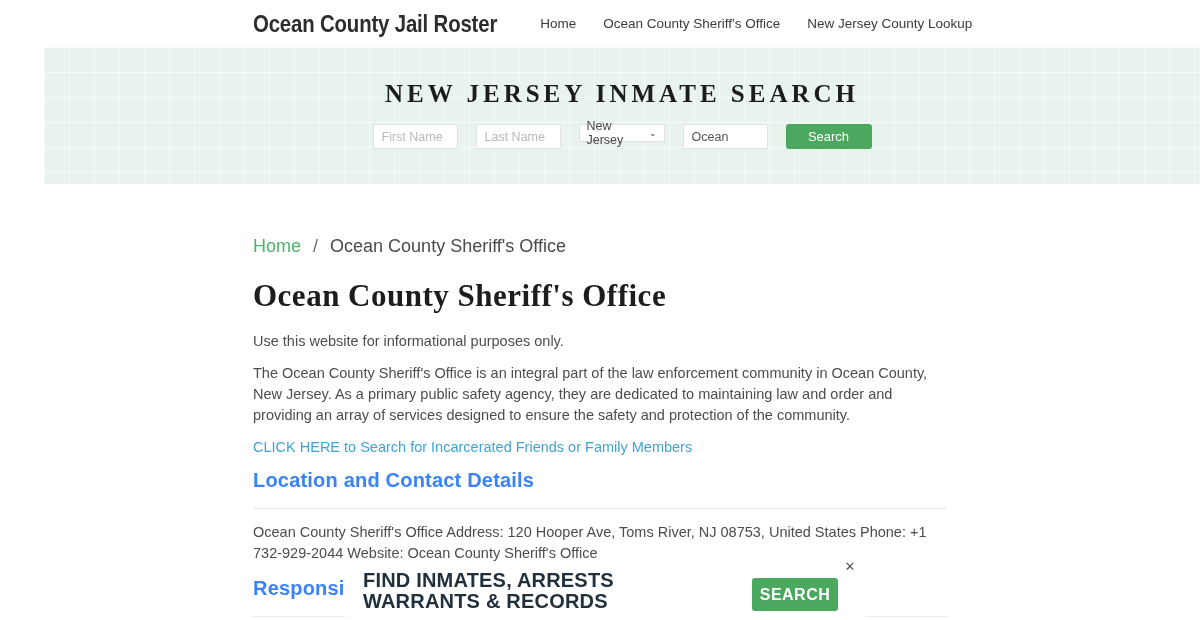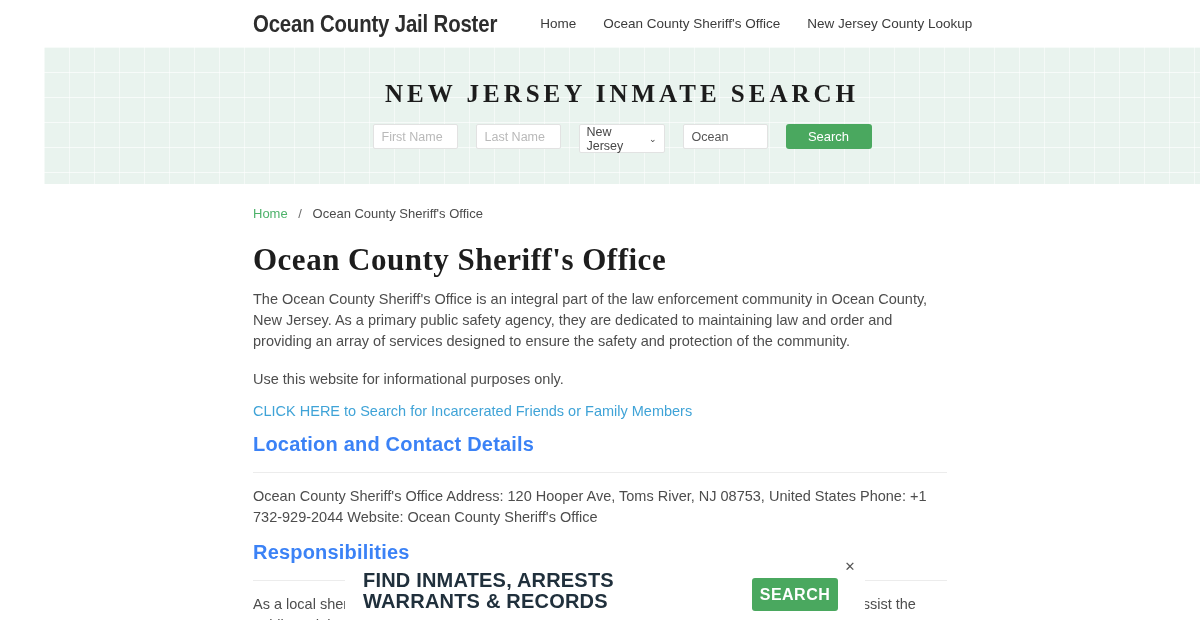--- a/index.html
+++ b/index.html
@@ -36,33 +36,33 @@
     font-size:25px; letter-spacing:4px; color:#1c1c1c;
   }
   .hero-form { margin-top:16px; display:flex; justify-content:center; gap:18px; }
   .hero-form input {
     width:85px; height:25px; border:1px solid #e2e2e2; border-radius:2px;
     font-size:12.5px; padding:0 8px; color:#555; outline:none; background:#fff;
     font-family:"Liberation Sans", sans-serif;
   }
   .hero-form input::placeholder { color:#b9b9b9; }
   .select-box {
-    width:86px; height:29px; border:1px solid #e2e2e2; border-radius:2px; background:#fff;
+    width:86px; height:18px; border:1px solid #e2e2e2; border-radius:2px; background:#fff;
     display:flex; align-items:center; justify-content:space-between; padding:0 7px;
     font-size:12.5px; color:#474747; cursor:pointer;
   }
   .select-box .chev { font-size:9px; color:#444; }
   .btn-green {
     background:#4aa85f; color:#fff; border:none; border-radius:3px; cursor:pointer;
     font-family:"Liberation Sans", sans-serif;
   }
   .hero-search { width:86px; height:25px; font-size:13px; }
 
   
-  .breadcrumb { margin-top:22px; font-size:13px; color:#4b4b4b; }
+  .breadcrumb { margin-top:52px; font-size:18px; color:#4b4b4b; }
   .breadcrumb .bc-home { color:#4db26a; text-decoration:none; cursor:pointer; }
   .breadcrumb .bc-sep { margin:0 7px; color:#6d6d6d; }
   h1.page-title {
     margin-top:21px; font-family:"Liberation Serif", serif; font-weight:700;
     font-size:31px; letter-spacing:.5px; color:#1d1d1d;
   }
   p.body-text { font-size:14.5px; line-height:21px; color:#4d4d4d; }
   .disclaimer { margin-top:17px; }
   .intro { margin-top:11px; }
   .cta-link {
@@ -119,22 +119,22 @@
 
 <main class="container">
   <div class="breadcrumb">
     <a class="bc-home">Home</a>
     <span class="bc-sep">/</span>
     <span>Ocean County Sheriff's Office</span>
   </div>
 
   <h1 class="page-title">Ocean County Sheriff's Office</h1>
 
+  <p class="body-text disclaimer">Use this website for informational purposes only.</p>
   <p class="body-text intro">The Ocean County Sheriff's Office is an integral part of the law enforcement community in Ocean County, New Jersey. As a primary public safety agency, they are dedicated to maintaining law and order and providing an array of services designed to ensure the safety and protection of the community.</p>
-  <p class="body-text disclaimer">Use this website for informational purposes only.</p>
 
   <a class="cta-link">CLICK HERE to Search for Incarcerated Friends or Family Members</a>
 
   <h2 class="section-heading">Location and Contact Details</h2>
   <hr class="rule">
   <p class="body-text contact-line">Ocean County Sheriff's Office Address: 120 Hooper Ave, Toms River, NJ 08753, United States Phone: +1 732-929-2044 Website: Ocean County Sheriff's Office</p>
 
   <h2 class="section-heading resp-heading">Responsibilities</h2>
   <hr class="rule">
   <p class="body-text resp-intro">As a local sheriff's office, the Ocean County Sheriff's Department offers a range of services to assist the public and the criminal justice system. Some of their responsibilities include:</p>

